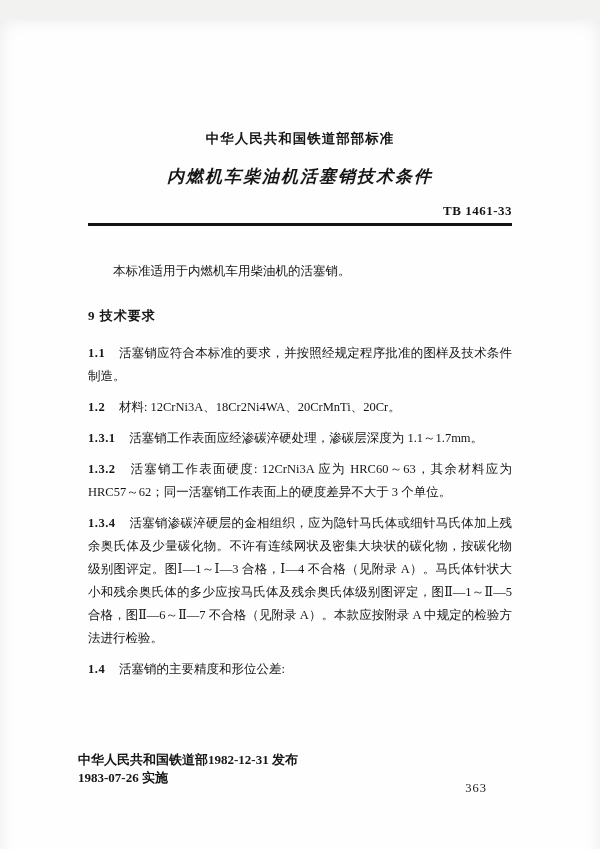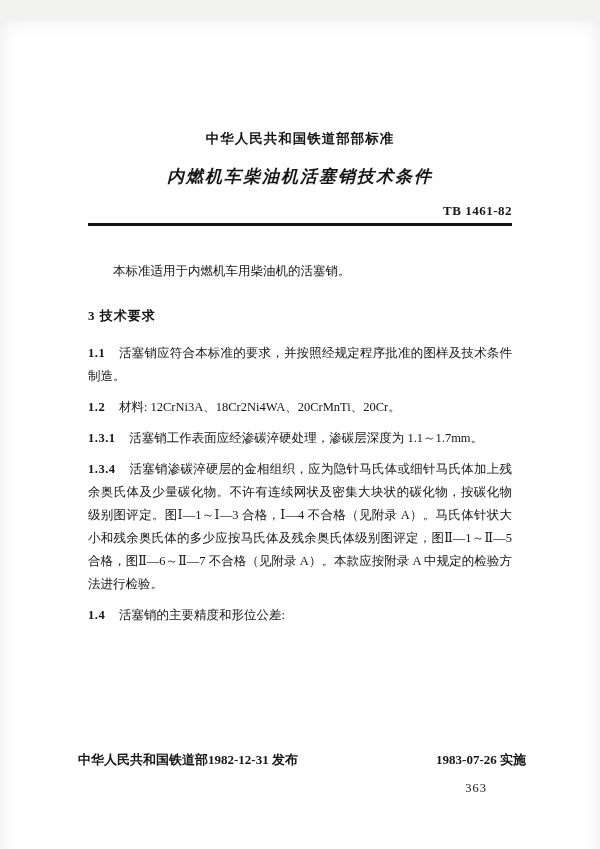--- a/index.html
+++ b/index.html
@@ -75,63 +75,67 @@
   }
   .footer {
     position: absolute;
     left: 78px; right: 74px;
     top: 731px;
     display: flex;
     justify-content: space-between;
     align-items: baseline;
     font-size: 13px;
     font-weight: bold;
+    flex-direction: column;
   }
   .page-number {
     position: absolute;
     top: 761px;
     right: 113px;
     font-size: 12.5px;
     letter-spacing: 1px;
   }
 </style>
 </head>
 <body>
 
 <div class="page">
 
   <div class="content">
 
     <div class="org-label">中华人民共和国铁道部部标准</div>
 
     <h1 class="doc-title">内燃机车柴油机活塞销技术条件</h1>
 
-    <div class="std-num">TB 1461-82</div>
+    <div class="std-num">TB 1461-33</div>
 
     <div class="header-rule"></div>
 
     <div class="body-text">
 
       <p class="intro">本标准适用于内燃机车用柴油机的活塞销。</p>
 
-      <h2 class="section-heading">3  技术要求</h2>
+      <h2 class="section-heading">9  技术要求</h2>
 
       <p class="clause">
         <span class="cnum">1.1</span><span class="ctext">活塞销应符合本标准的要求，并按照经规定程序批准的图样及技术条件制造。</span>
       </p>
 
       <p class="clause">
         <span class="cnum">1.2</span><span class="ctext">材料: 12CrNi3A、18Cr2Ni4WA、20CrMnTi、20Cr。</span>
       </p>
 
 
       <p class="clause">
         <span class="cnum">1.3.1</span><span class="ctext">活塞销工作表面应经渗碳淬硬处理，渗碳层深度为 1.1～1.7mm。</span>
       </p>
 
+      <p class="clause">
+        <span class="cnum">1.3.2</span><span class="ctext">活塞销工作表面硬度: 12CrNi3A 应为 HRC60～63，其余材料应为 HRC57～62；同一活塞销工作表面上的硬度差异不大于 3 个单位。</span>
+      </p>
 
 
       <p class="clause">
         <span class="cnum">1.3.4</span><span class="ctext">活塞销渗碳淬硬层的金相组织，应为隐针马氏体或细针马氏体加上残余奥氏体及少量碳化物。不许有连续网状及密集大块状的碳化物，按碳化物级别图评定。图Ⅰ—1～Ⅰ—3 合格，Ⅰ—4 不合格（见附录 A）。马氏体针状大小和残余奥氏体的多少应按马氏体及残余奥氏体级别图评定，图Ⅱ—1～Ⅱ—5 合格，图Ⅱ—6～Ⅱ—7 不合格（见附录 A）。本款应按附录 A 中规定的检验方法进行检验。</span>
       </p>
 
       <p class="clause">
         <span class="cnum">1.4</span><span class="ctext">活塞销的主要精度和形位公差:</span>
       </p>
 

